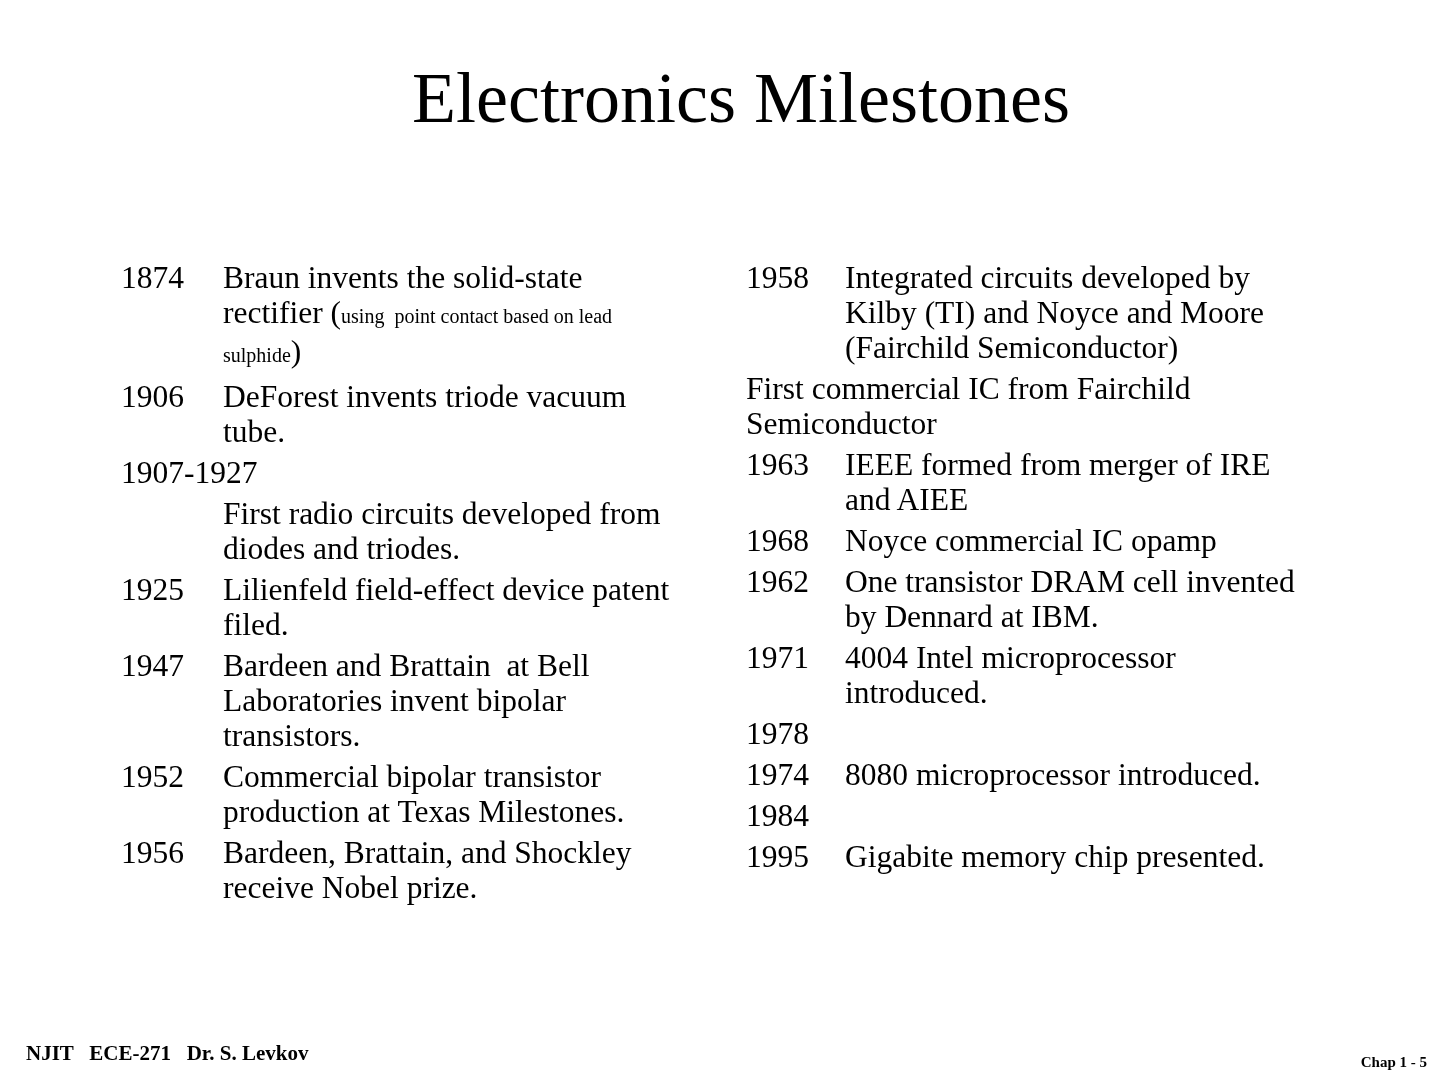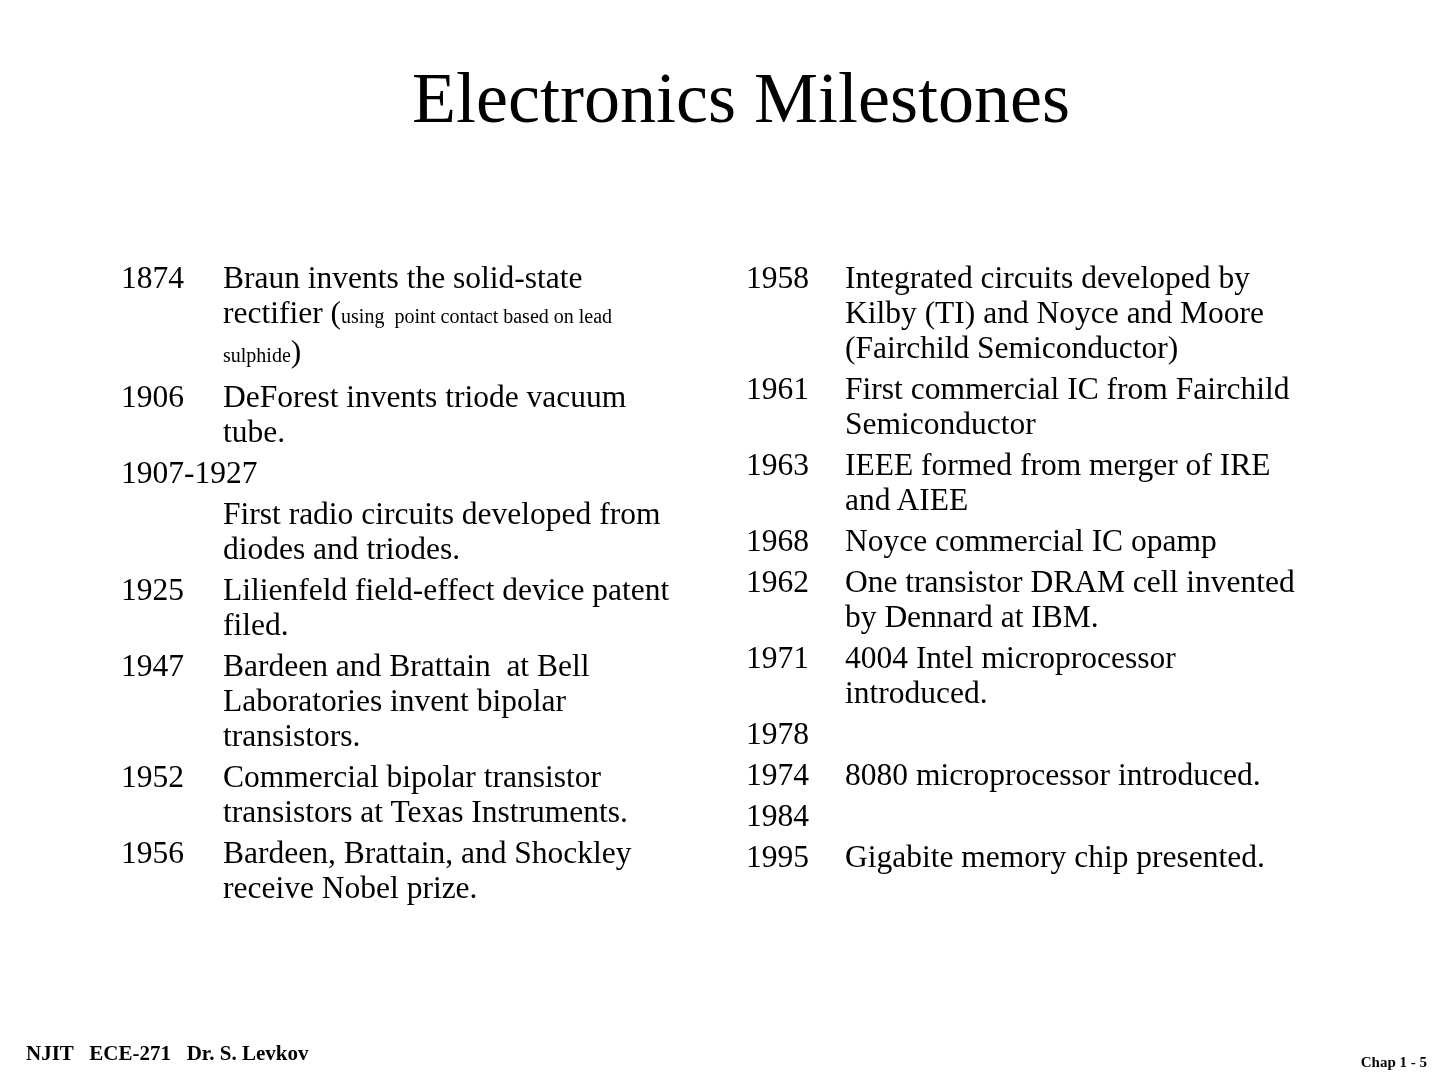--- a/index.html
+++ b/index.html
@@ -97,35 +97,34 @@
       <div class="row">
         <span class="year">1925</span>
         <span class="text"><span class="seg">Lilienfeld field-effect device patent filed.</span></span>
       </div>
       <div class="row">
         <span class="year">1947</span>
         <span class="text"><span class="seg">Bardeen and Brattain  at Bell Laboratories invent bipolar transistors.</span></span>
       </div>
       <div class="row">
         <span class="year">1952</span>
-        <span class="text"><span class="seg">Commercial bipolar transistor transistors at Texas Instruments.</span></span>
+        <span class="text"><span class="seg">Commercial bipolar transistor production at Texas Milestones.</span></span>
       </div>
       <div class="row">
         <span class="year">1956</span>
         <span class="text"><span class="seg">Bardeen, Brattain, and Shockley receive Nobel prize.</span></span>
       </div>
     </div>
 
   <div class="timeline-col col-right">
       <div class="row">
         <span class="year">1958</span>
         <span class="text"><span class="seg">Integrated circuits developed by Kilby (TI) and Noyce and Moore (Fairchild Semiconductor)</span></span>
       </div>
       <div class="row">
-        <span class="year">1961</span>
         <span class="text"><span class="seg">First commercial IC from Fairchild Semiconductor</span></span>
       </div>
       <div class="row">
         <span class="year">1963</span>
         <span class="text"><span class="seg">IEEE formed from merger of IRE and AIEE</span></span>
       </div>
       <div class="row">
         <span class="year">1968</span>
         <span class="text"><span class="seg">Noyce commercial IC opamp</span></span>
       </div>

